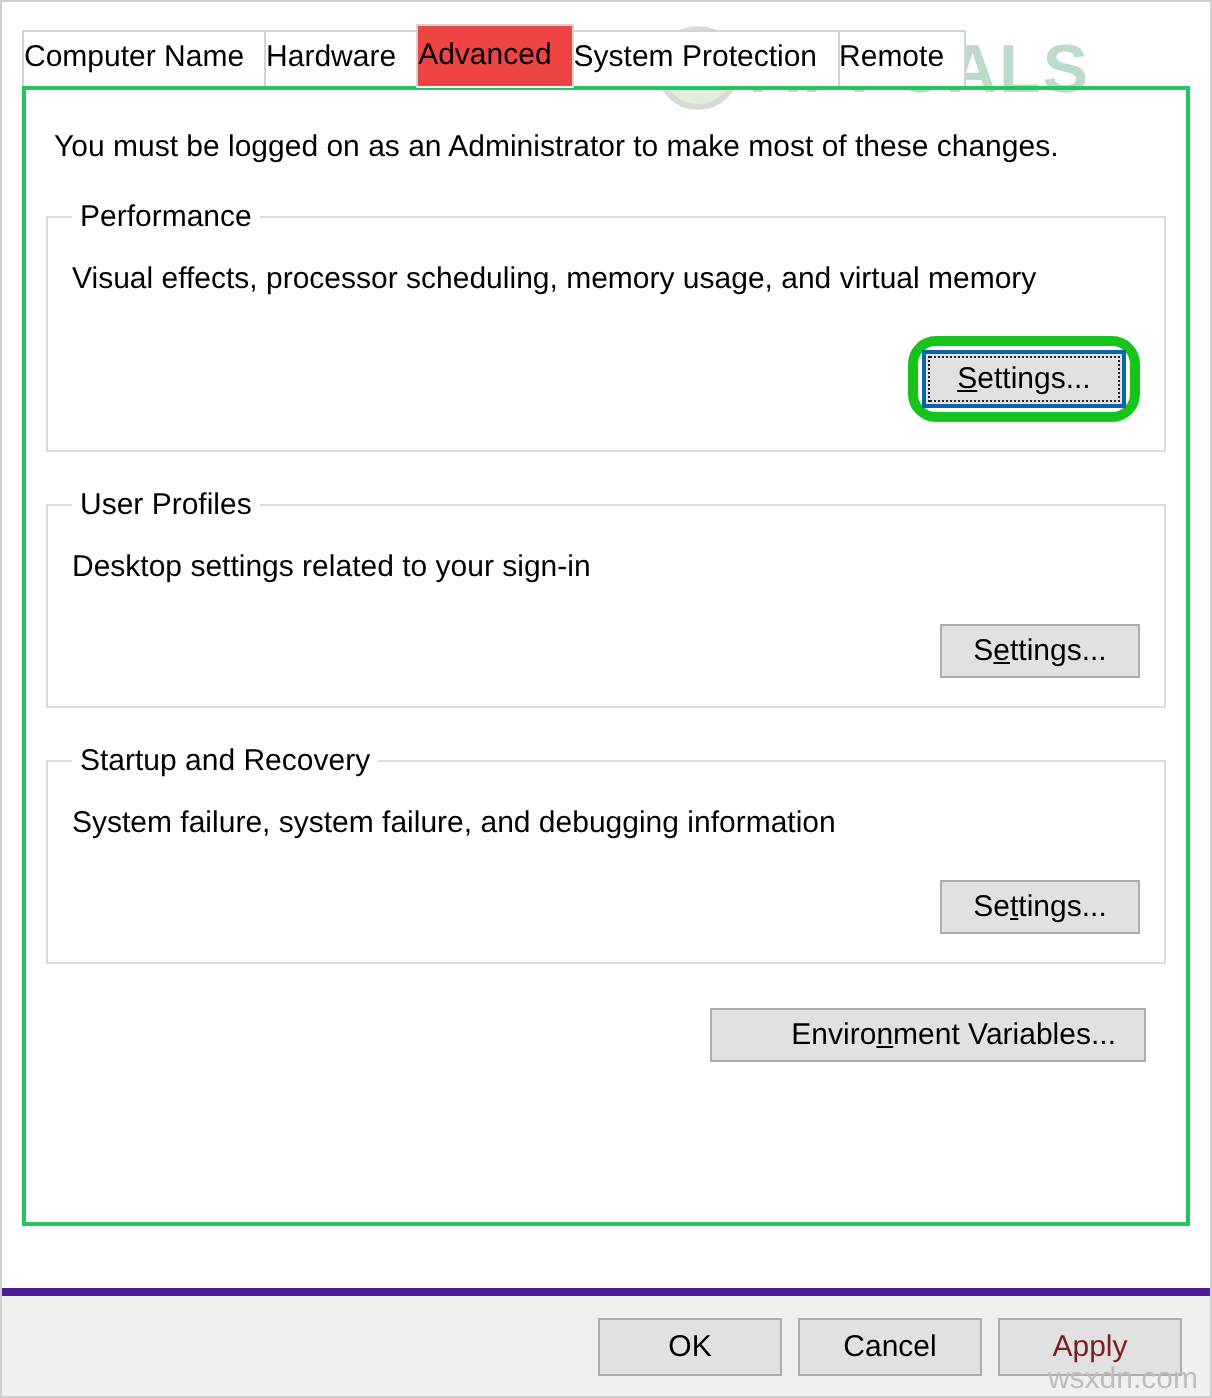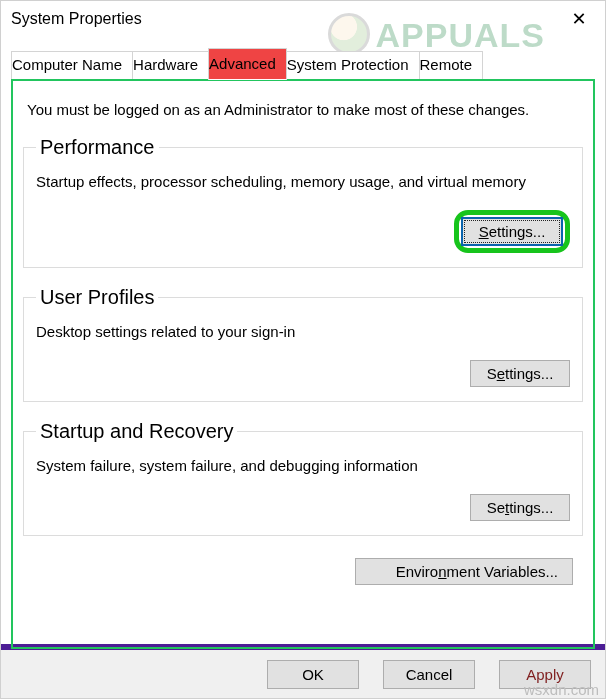--- a/index.html
+++ b/index.html
@@ -82,21 +82,21 @@
       margin: 6px 4px 18px 4px;
     }
     fieldset {
       border: 1px solid #dcdcdc;
       margin: 0 0 18px 0;
       padding: 12px 12px 14px 12px;
       position: relative;
     }
     legend {
       padding: 0 4px;
-      font-size: 20px;
+      font-size: 15px;
     }
     .desc {
       margin: 2px 0 20px 0;
     }
     .btn-row {
       display: flex;
       justify-content: flex-end;
     }
     .winbtn {
       background: #e1e1e1;
@@ -134,25 +134,25 @@
       min-width: 190px;
       padding-left: 40px;
     }
     .footer {
       position: absolute;
       bottom: 0;
       left: 0;
       right: 0;
       height: 54px;
       background: #f0f0f0;
-      border-top: 6px solid #4c1d95;
+      border-top: 4px solid #4c1d95;
       display: flex;
       justify-content: flex-end;
       align-items: center;
-      gap: 24px;
+      gap: 8px;
       padding-right: 14px;
     }
     .footer .winbtn {
       min-width: 92px;
       padding: 5px 10px;
     }
     .u { text-decoration: underline; }
     .watermark {
       position: absolute;
       top: 12px;
@@ -182,26 +182,20 @@
       font-size: 15px;
       color: #bdbdbd;
       pointer-events: none;
     }
   </style>
 </head>
 <body>
 
 <div class="window">
 
-  <div class="titlebar">
-    <span class="title-text">System Properties</span>
-    <div class="close-btn">
-      <span>✕</span>
-    </div>
-  </div>
 
   <div class="watermark">
     <span class="ava"></span>
     <span>APPUALS</span>
   </div>
 
   <div class="content">
 
     <div class="tabs">
       <div class="tab">Computer Name</div>
@@ -210,21 +204,21 @@
       <div class="tab">System Protection</div>
       <div class="tab">Remote</div>
     </div>
 
     <div class="tab-panel">
 
       <div class="intro-text">You must be logged on as an Administrator to make most of these changes.</div>
 
       <fieldset>
         <legend>Performance</legend>
-        <div class="desc">Startup effects, processor scheduling, memory usage, and virtual memory</div>
+        <div class="desc">Visual effects, processor scheduling, memory usage, and virtual memory</div>
         <div class="btn-row">
           <span class="highlight-wrap">
             <button class="winbtn"><span class="u">S</span>ettings...</button>
           </span>
         </div>
       </fieldset>
 
       <fieldset>
         <legend>User Profiles</legend>
         <div class="desc">Desktop settings related to your sign-in</div>

